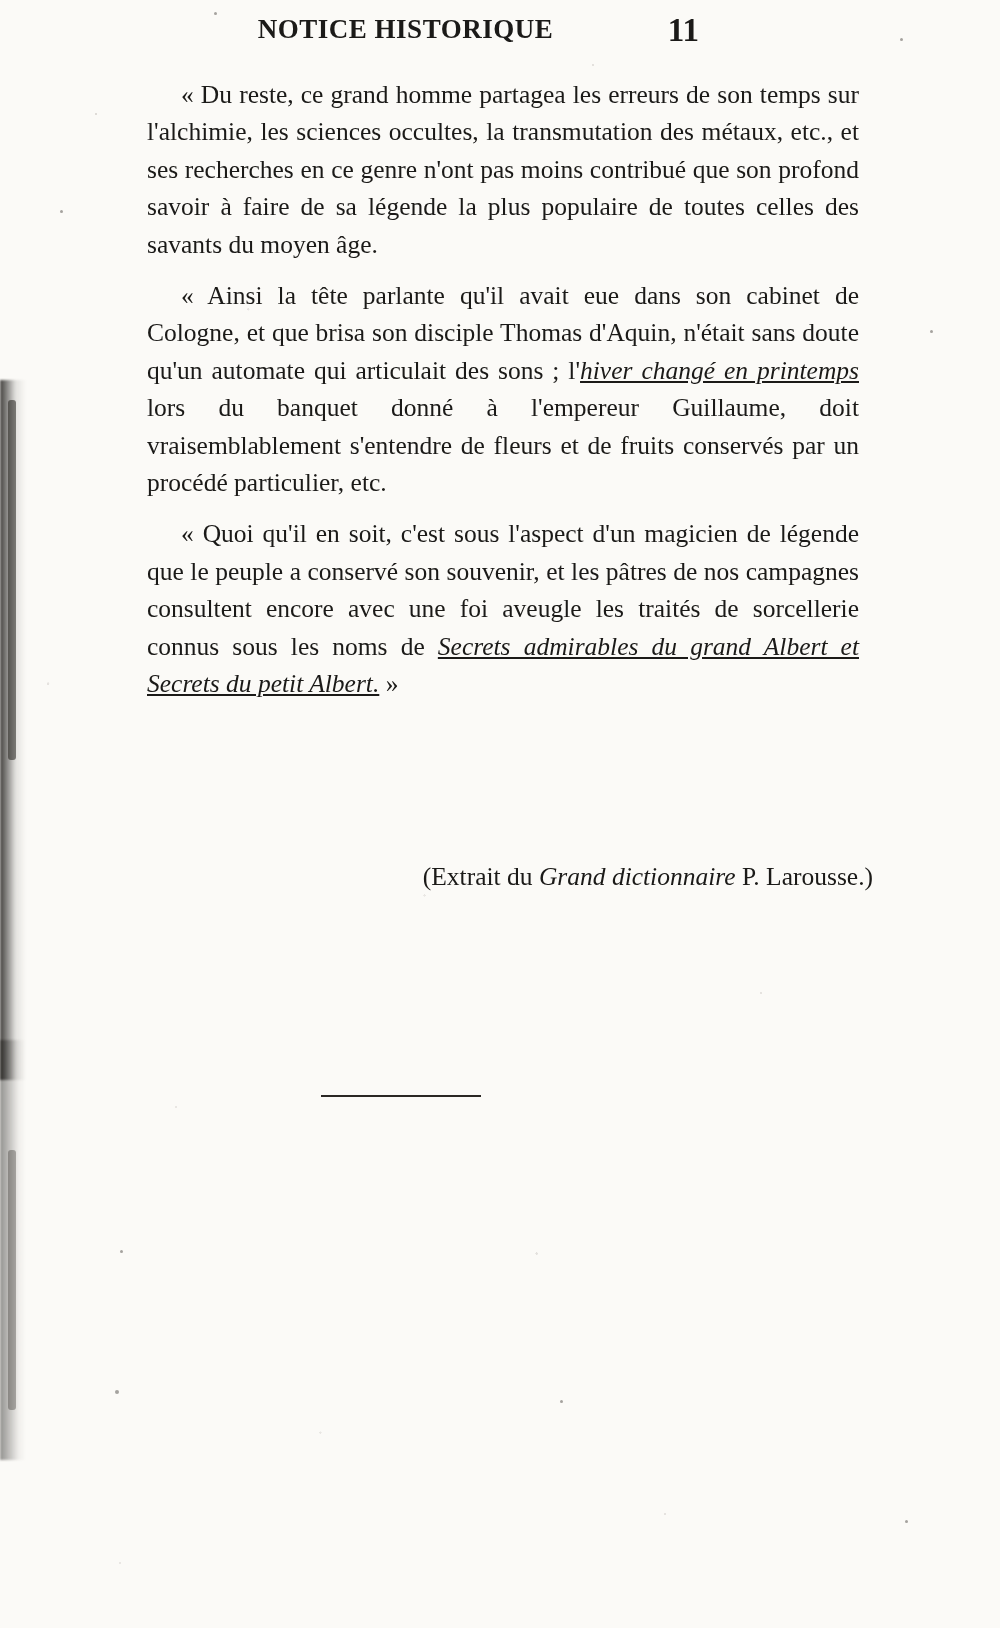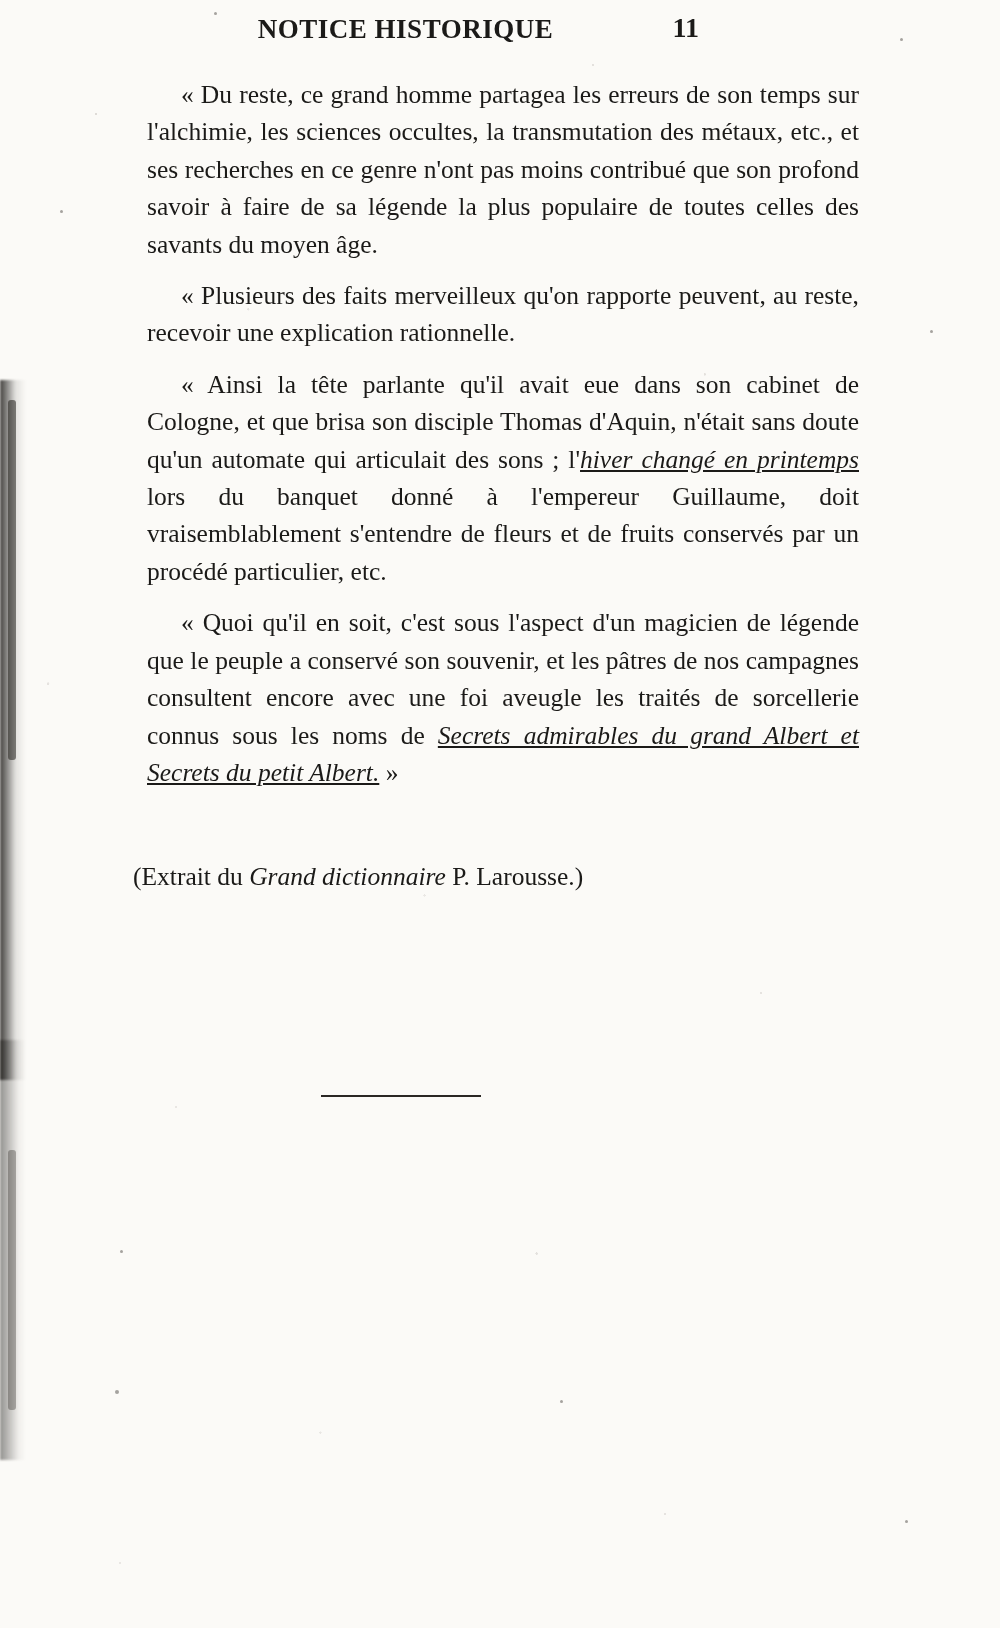--- a/index.html
+++ b/index.html
@@ -75,21 +75,21 @@
     font-size: 27px;
     letter-spacing: 0.5px;
     font-weight: 700;
     font-family: "Liberation Serif", serif;
     white-space: nowrap;
   }
   .page-number {
     position: absolute;
     right: -18px;
     top: -2px;
-    font-size: 28px;
+    font-size: 33px;
     font-weight: 700;
   }
 
   .text-block {
     position: absolute;
     top: 62px;
     left: 133px;
     width: 740px;
     font-size: 25.5px;
     line-height: 37.4px;
@@ -108,21 +108,21 @@
   .para i, .ital {
     font-style: italic;
     text-decoration: underline;
   }
 
   .attribution {
     position: absolute;
     top: 858px;
     left: 133px;
     width: 740px;
-    text-align: left;
+    text-align: right;
     font-size: 25.5px;
     line-height: 37px;
   }
 
   .rule {
     position: absolute;
     top: 1095px;
     left: 50%;
     transform: translateX(-50%);
     width: 160px;
@@ -169,21 +169,20 @@
 
   <div class="header">
     <div class="header-title">NOTICE HISTORIQUE</div>
     <div class="page-number">11</div>
   </div>
 
   <div class="text-block">
 
     <p class="para first">« Du reste, ce grand homme partagea les erreurs de son temps sur l'alchimie, les sciences occultes, la transmutation des métaux, etc., et ses recherches en ce genre n'ont pas moins contribué que son profond savoir à faire de sa légende la plus populaire de toutes celles des savants du moyen âge.</p>
 
-    <p class="para">« Plusieurs des faits merveilleux qu'on rapporte peuvent, au reste, recevoir une explication rationnelle.</p>
 
     <p class="para"><span>« Ainsi la tête parlante qu'il avait eue dans son cabinet de Cologne, et que brisa son disciple Thomas d'Aquin, n'était sans doute qu'un automate qui articulait des sons ; l'</span><i>hiver changé en printemps</i><span> lors du banquet donné à l'empereur Guillaume, doit vraisemblablement s'entendre de fleurs et de fruits conservés par un procédé particulier, etc.</span></p>
 
     <p class="para"><span>« Quoi qu'il en soit, c'est sous l'aspect d'un magicien de légende que le peuple a conservé son souvenir, et les pâtres de nos campagnes consultent encore avec une foi aveugle les traités de sorcellerie connus sous les noms de </span><i>Secrets admirables du grand Albert et Secrets du petit Albert.</i><span> »</span></p>
 
   </div>
 
   <div class="attribution"><span>(Extrait du </span><i>Grand dictionnaire</i><span> P. Larousse.)</span></div>
 
   <div class="rule"></div>

